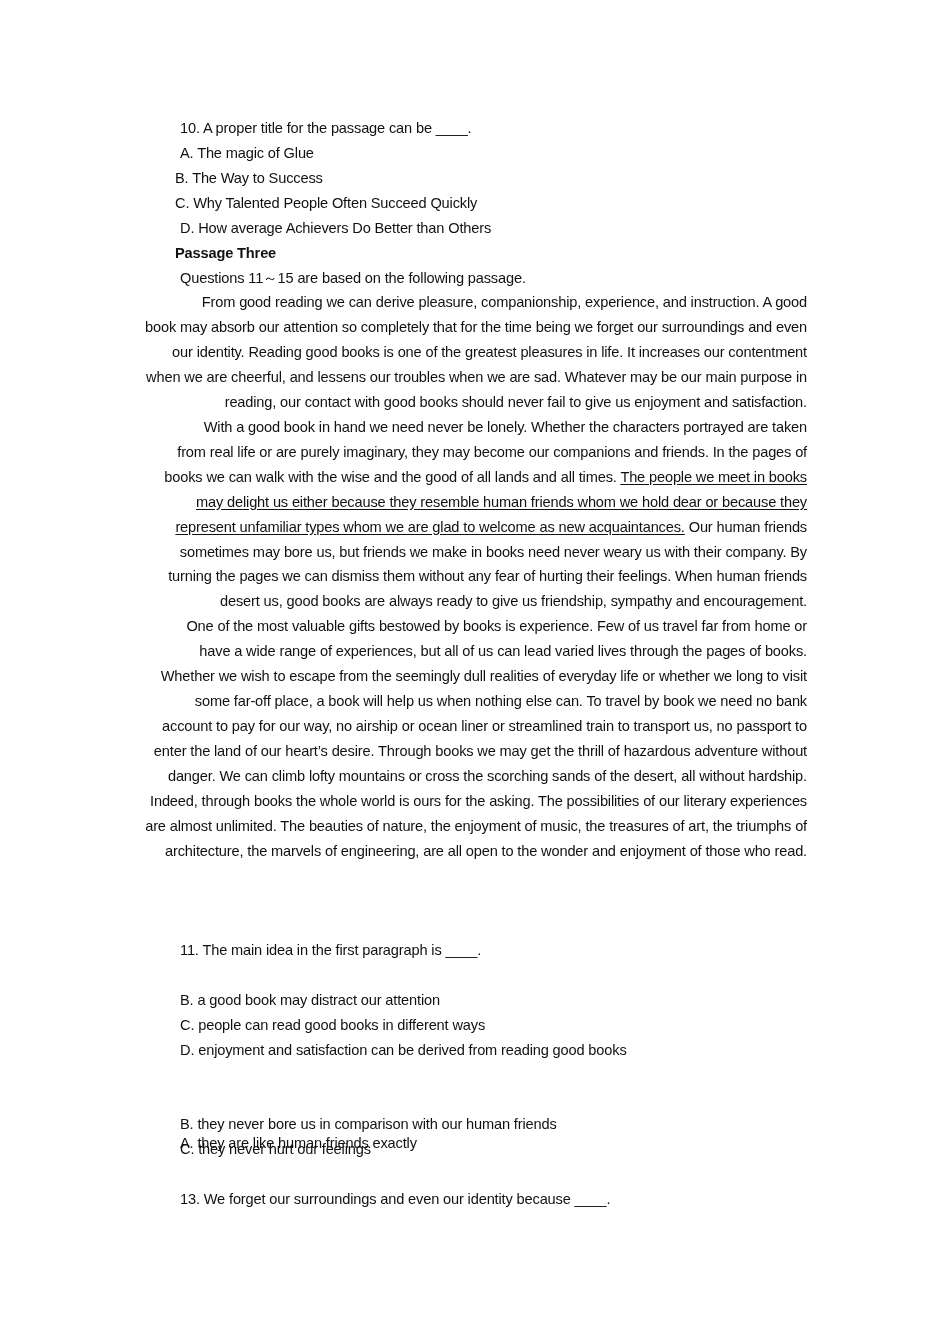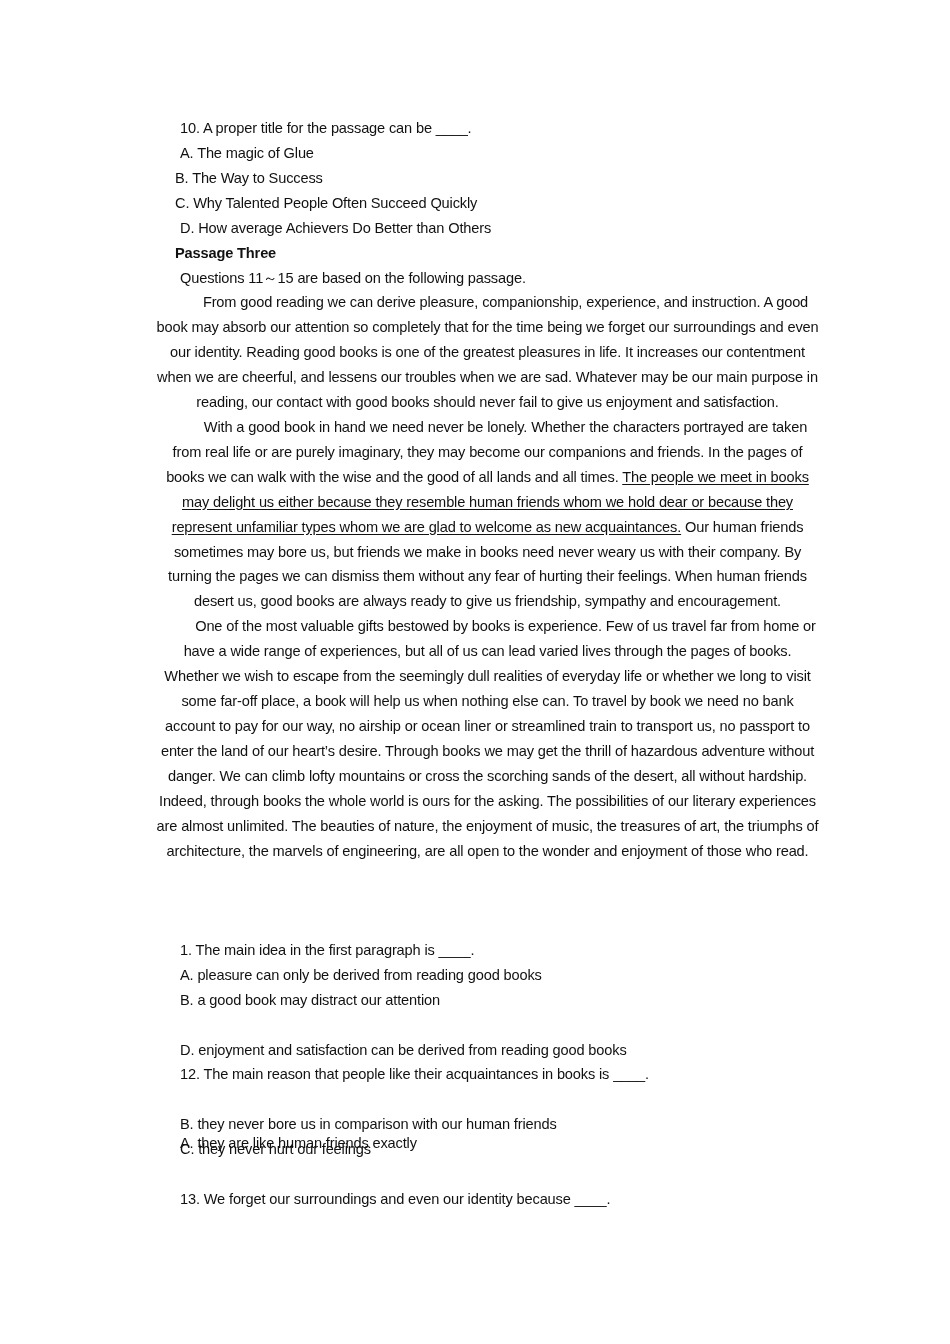--- a/index.html
+++ b/index.html
@@ -10,22 +10,21 @@
     }
     .page { position: absolute; left: 0; top: 0; width: 950px; height: 1344px; background: #fff; }
     .line {
       position: absolute; left: 0; height: 25px; line-height: 25px;
       font-size: 14.6px; white-space: nowrap; letter-spacing: -0.15px;
     }
     .bold { font-weight: bold; }
     .body-text {
       position: absolute; left: 144px; width: 663px;
       font-size: 14.6px; line-height: 24.95px; letter-spacing: -0.15px;
-      text-align: center;
-      margin-left: 12px;
+      text-align: right;
     }
     .body-text p { margin: 0; text-indent: 36px; }
     .ul { text-decoration: underline; text-underline-offset: 2px; }
   </style>
 </head>
 <body>
 
 <div class="page">
 
   <div class="line" style="top:116px; left:180px;">10. A proper title for the passage can be ____.</div>
@@ -36,25 +35,24 @@
 
   <div class="line bold" style="top:241px; left:175px;">Passage Three</div>
   <div class="line" style="top:266px; left:180px;">Questions 11～15 are based on the following passage.</div>
 
   <div class="body-text" style="top:290px;">
     <p>From good reading we can derive pleasure, companionship, experience, and instruction. A good book may absorb our attention so completely that for the time being we forget our surroundings and even our identity. Reading good books is one of the greatest pleasures in life. It increases our contentment when we are cheerful, and lessens our troubles when we are sad. Whatever may be our main purpose in reading, our contact with good books should never fail to give us enjoyment and satisfaction.</p>
     <p><span>With a good book in hand we need never be lonely. Whether the characters portrayed are taken from real life or are purely imaginary, they may become our companions and friends. In the pages of books we can walk with the wise and the good of all lands and all times. </span><span class="ul">The people we meet in books may delight us either because they resemble human friends whom we hold dear or because they represent unfamiliar types whom we are glad to welcome as new acquaintances.</span><span> Our human friends sometimes may bore us, but friends we make in books need never weary us with their company. By turning the pages we can dismiss them without any fear of hurting their feelings. When human friends desert us, good books are always ready to give us friendship, sympathy and encouragement.</span></p>
     <p>One of the most valuable gifts bestowed by books is experience. Few of us travel far from home or have a wide range of experiences, but all of us can lead varied lives through the pages of books. Whether we wish to escape from the seemingly dull realities of everyday life or whether we long to visit some far-off place, a book will help us when nothing else can. To travel by book we need no bank account to pay for our way, no airship or ocean liner or streamlined train to transport us, no passport to enter the land of our heart’s desire. Through books we may get the thrill of hazardous adventure without danger. We can climb lofty mountains or cross the scorching sands of the desert, all without hardship. Indeed, through books the whole world is ours for the asking. The possibilities of our literary experiences are almost unlimited. The beauties of nature, the enjoyment of music, the treasures of art, the triumphs of architecture, the marvels of engineering, are all open to the wonder and enjoyment of those who read.</p>
   </div>
 
-  <div class="line" style="top:938px; left:180px;">1. The main idea in the first paragraph is ____.</div>
-  <div class="line" style="top:963px; left:180px;">A. pleasure can only be derived from reading good books</div>
+  <div class="line" style="top:938px; left:180px;">11. The main idea in the first paragraph is ____.</div>
   <div class="line" style="top:988px; left:180px;">B. a good book may distract our attention</div>
+  <div class="line" style="top:1013px; left:180px;">C. people can read good books in different ways</div>
   <div class="line" style="top:1038px; left:180px;text-align:right;">D. enjoyment and satisfaction can be derived from reading good books</div>
 
-  <div class="line" style="top:1062px; left:180px;">12. The main reason that people like their acquaintances in books is ____.</div>
   <div class="line" style="top:1087px; left:180px;margin-top:44px;">A. they are like human friends exactly</div>
   <div class="line" style="top:1112px; left:180px;">B. they never bore us in comparison with our human friends</div>
   <div class="line" style="top:1137px; left:180px;">C. they never hurt our feelings</div>
 
   <div class="line" style="top:1187px; left:180px;">13. We forget our surroundings and even our identity because ____.</div>
 
 </div>
 
 </body></html>

